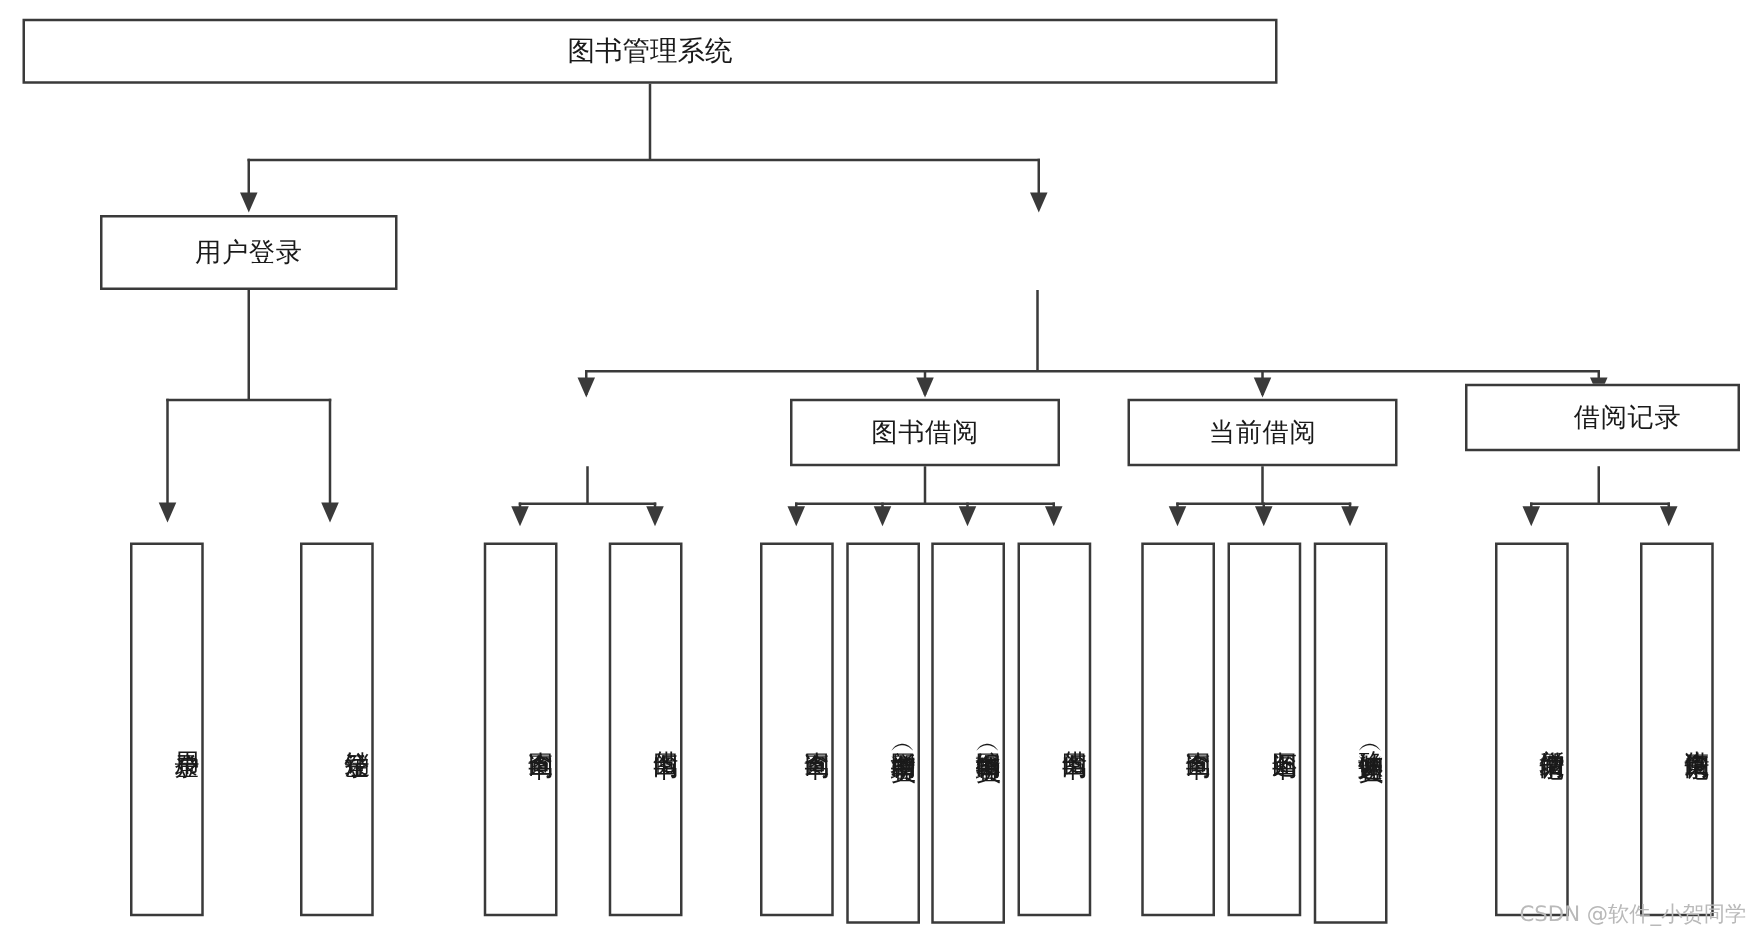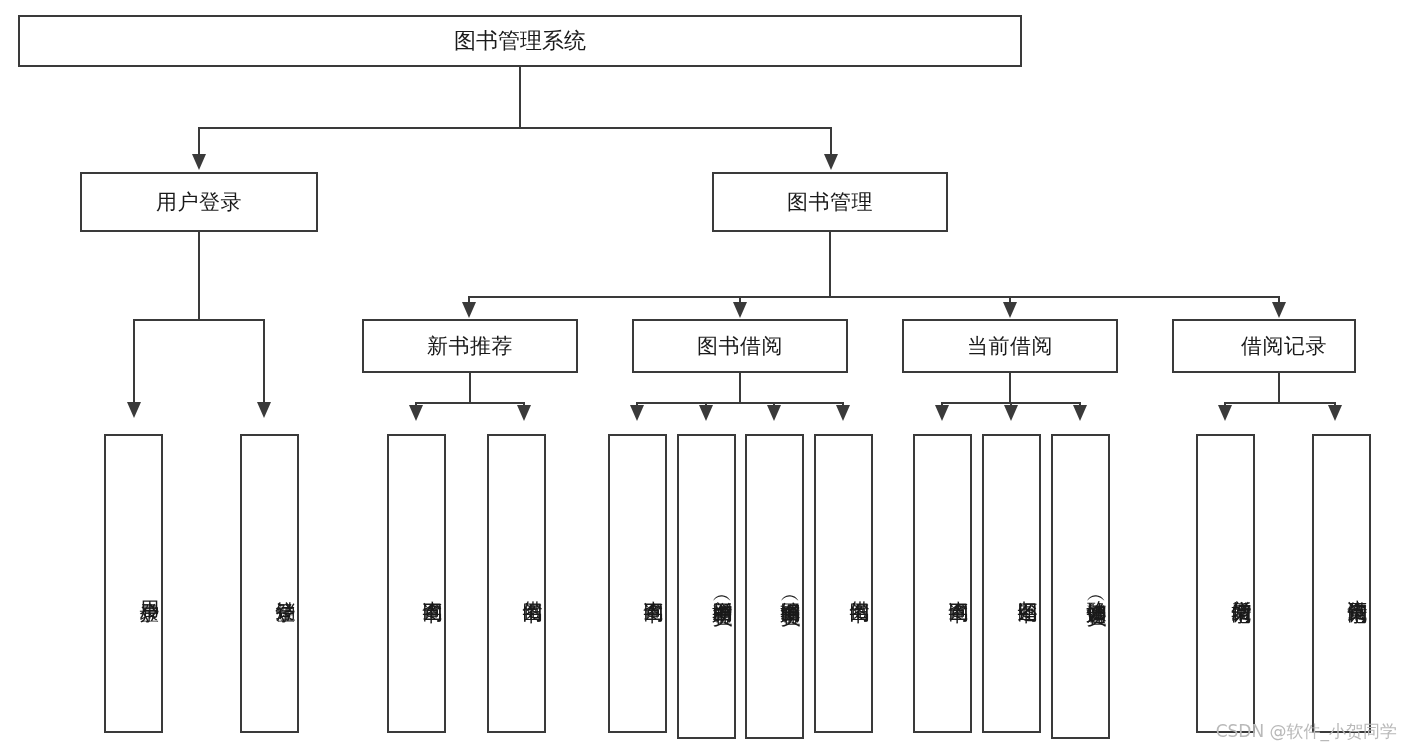--- a/index.html
+++ b/index.html
@@ -86,23 +86,20 @@
   <div class="edge hline" style="left:198px; top:127px; width:634px; height:2px;"></div>
 
   <div class="edge vline" style="left:198px; top:127px; width:2px; height:30px;"></div>
   <div class="arrow" style="left:192px; top:154px;"></div>
   <div class="edge vline" style="left:830px; top:127px; width:2px; height:30px;"></div>
   <div class="arrow" style="left:824px; top:154px;"></div>
 
   <div class="node h" style="left:80px; top:172px; width:238px; height:60px;">
     <span>用户登录</span>
   </div>
-  <div class="node h" style="left:712px; top:172px; width:236px; height:60px;">
-    <span>图书管理</span>
-  </div>
 
   <div class="edge vline" style="left:198px; top:232px; width:2px; height:88px;"></div>
   <div class="edge hline" style="left:133px; top:319px; width:132px; height:2px;"></div>
   <div class="edge vline" style="left:133px; top:319px; width:2px; height:85px;"></div>
   <div class="arrow" style="left:127px; top:402px;"></div>
   <div class="edge vline" style="left:263px; top:319px; width:2px; height:85px;"></div>
   <div class="arrow" style="left:257px; top:402px;"></div>
 
   <div class="node v" style="left:104px; top:434px; width:59px; height:299px;">
     <span>用户登录</span>
@@ -116,30 +113,27 @@
 
   <div class="edge vline" style="left:468px; top:296px; width:2px; height:20px;"></div>
   <div class="arrow" style="left:462px; top:302px;"></div>
   <div class="edge vline" style="left:739px; top:296px; width:2px; height:20px;"></div>
   <div class="arrow" style="left:733px; top:302px;"></div>
   <div class="edge vline" style="left:1009px; top:296px; width:2px; height:20px;"></div>
   <div class="arrow" style="left:1003px; top:302px;"></div>
   <div class="edge vline" style="left:1278px; top:296px; width:2px; height:20px;"></div>
   <div class="arrow" style="left:1272px; top:302px;"></div>
 
-  <div class="node h" style="left:362px; top:319px; width:216px; height:54px;">
-    <span>新书推荐</span>
-  </div>
   <div class="node h" style="left:902px; top:319px; width:216px; height:54px;">
     <span>当前借阅</span>
   </div>
   <div class="node h" style="left:632px; top:319px; width:216px; height:54px;">
     <span>图书借阅</span>
   </div>
-  <div class="node h" style="left:1172px; top:319px; width:184px; height:54px;padding-left:40px;">
+  <div class="node h" style="left:1172px; top:307px; width:220px; height:54px;padding-left:40px;">
     <span>借阅记录</span>
   </div>
 
   <div class="edge vline" style="left:469px; top:373px; width:2px; height:30px;"></div>
   <div class="edge hline" style="left:415px; top:402px; width:110px; height:2px;"></div>
   <div class="edge vline" style="left:415px; top:402px; width:2px; height:12px;"></div>
   <div class="arrow" style="left:409px; top:405px;"></div>
   <div class="edge vline" style="left:523px; top:402px; width:2px; height:12px;"></div>
   <div class="arrow" style="left:517px; top:405px;"></div>
 

